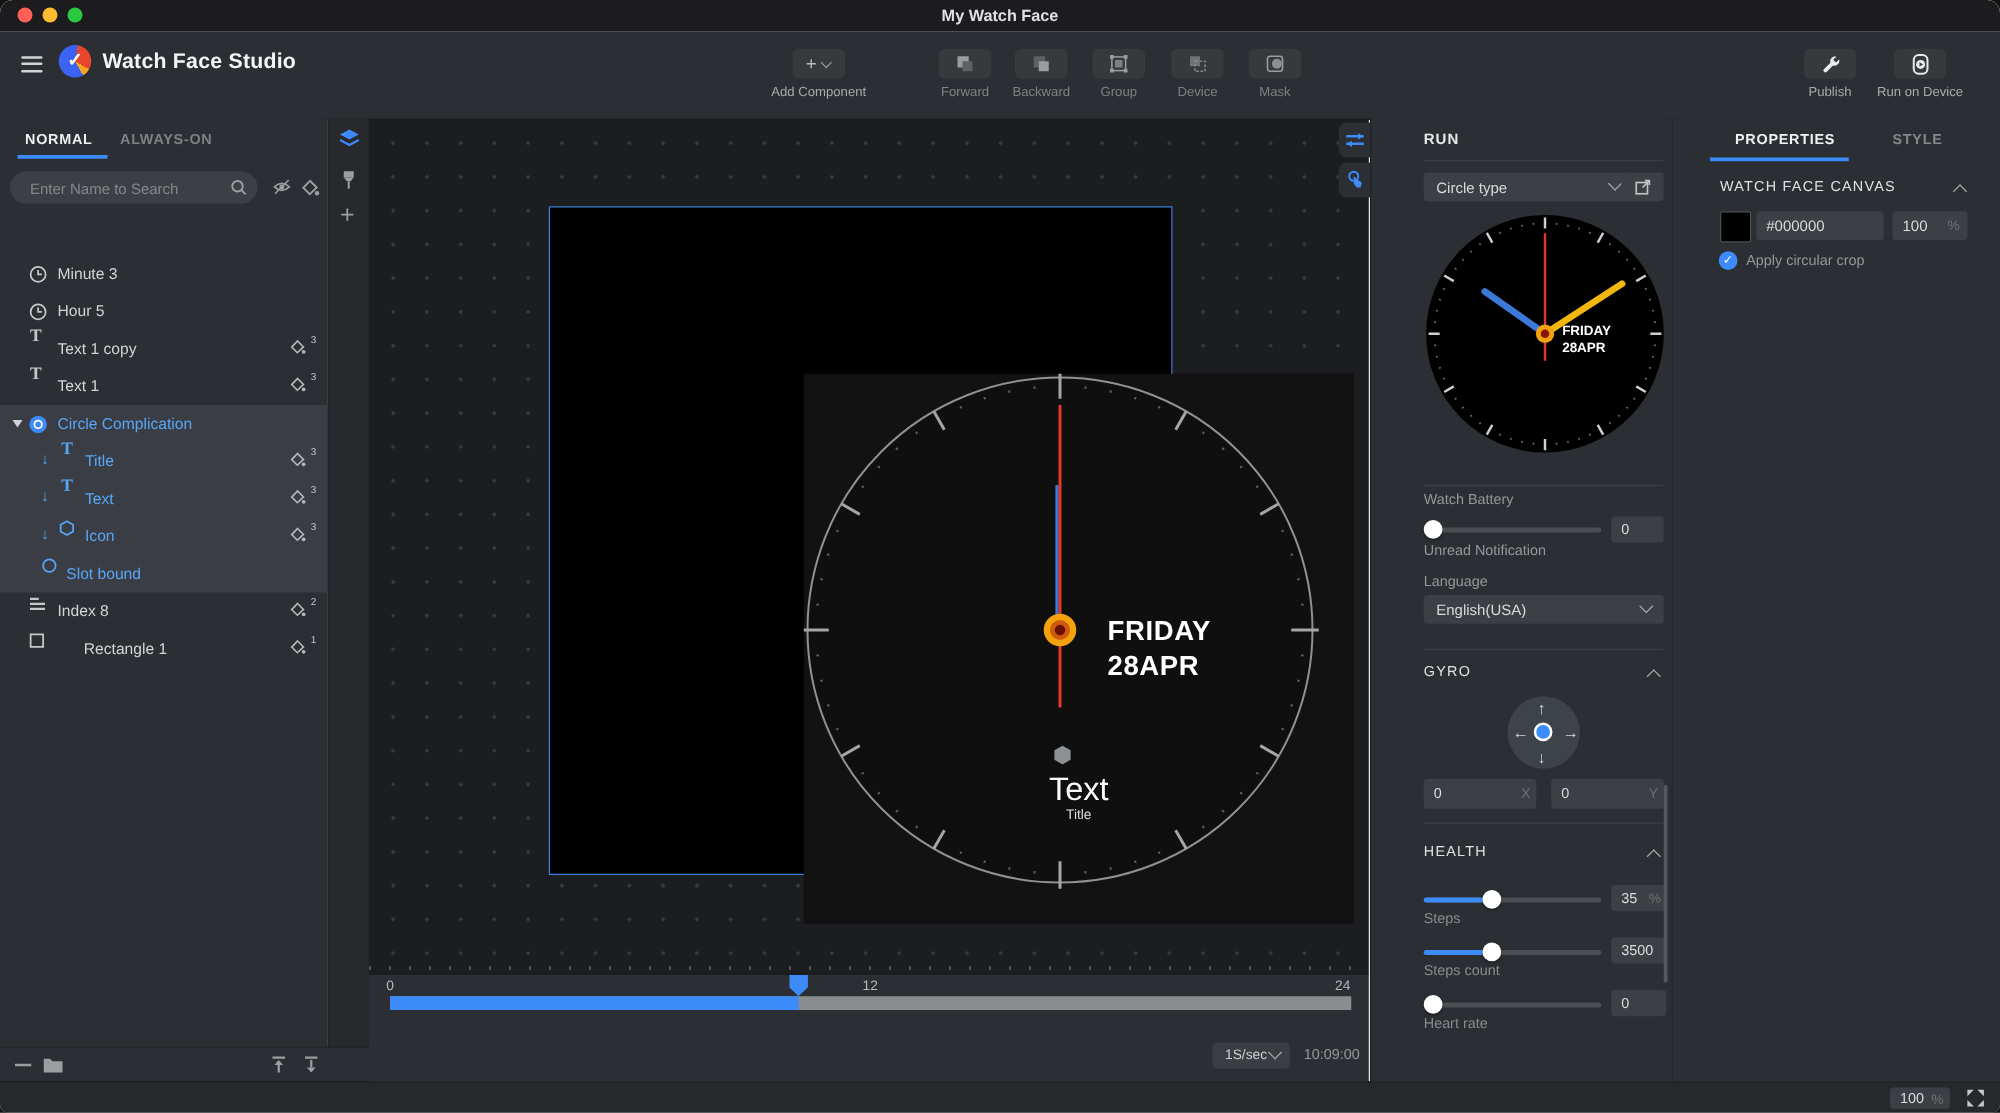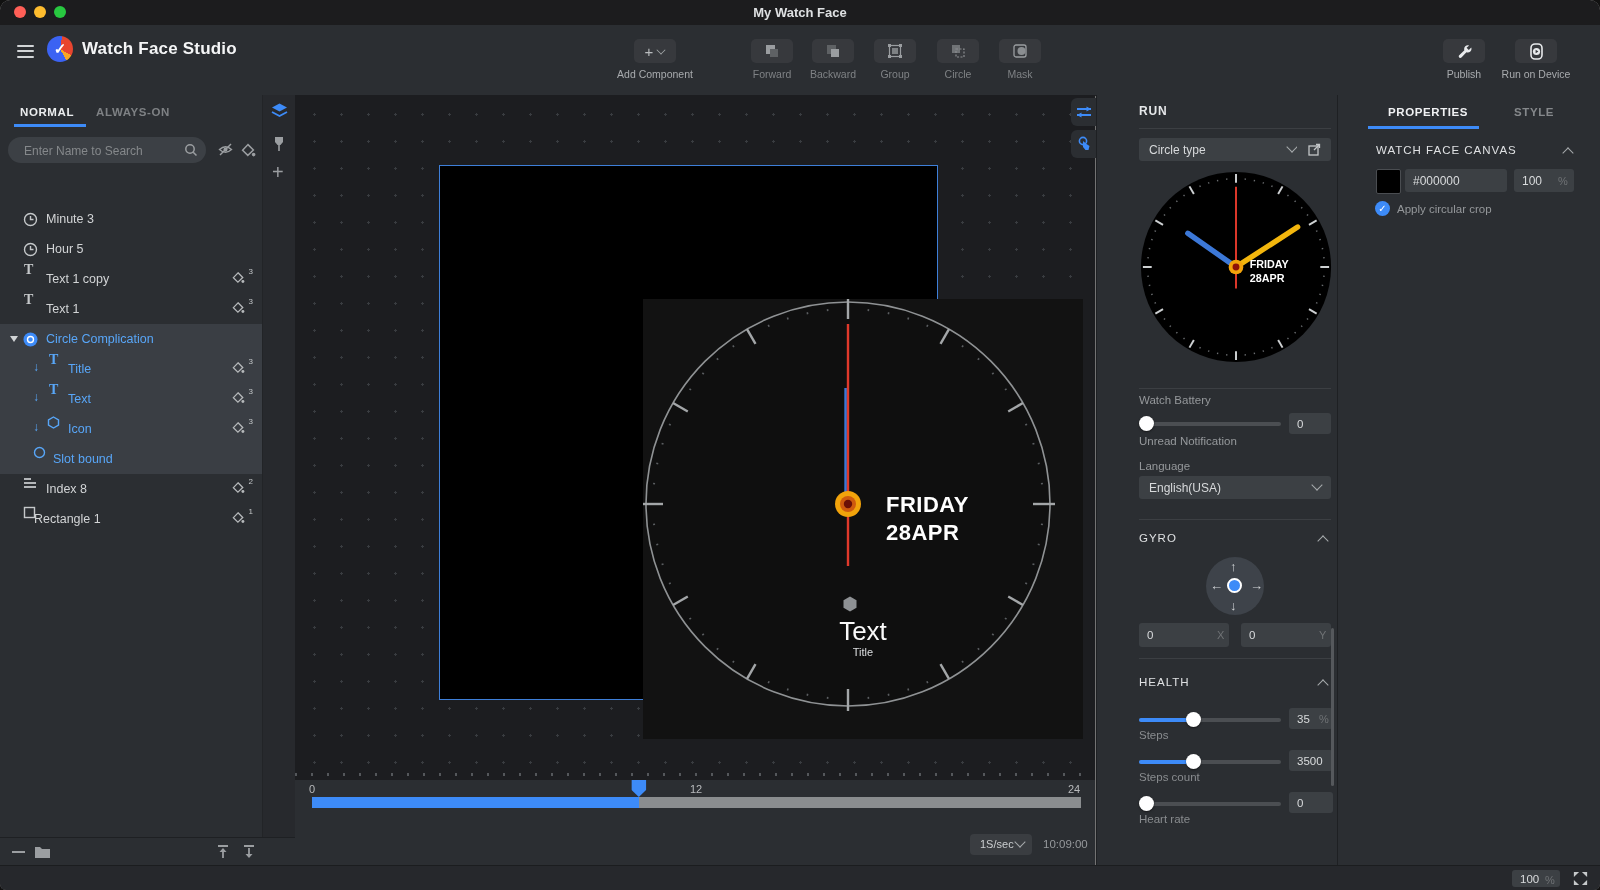--- a/index.html
+++ b/index.html
@@ -1,16 +1,16 @@
 <!DOCTYPE html>
 <html><head>
 <meta charset="utf-8">
 <style>
   html,body{margin:0;padding:0;background:#111;}
-  #app{position:relative;width:1600px;height:890px;background:#737373;overflow:hidden;
+  #app{position:relative;width:1600px;height:890px;background:#e5e5e5;overflow:hidden;
        font-family:"Liberation Sans",sans-serif;border-radius:10px 10px 6px 6px;
        -webkit-font-smoothing:antialiased;}
   .abs{position:absolute;}
   
   .titlebar{left:0;top:0;width:1600px;height:25px;background:#1c1c1e;border-radius:10px 10px 0 0;}
   .tl{width:12px;height:12px;border-radius:50%;top:6px;}
   .wintitle{left:0;right:0;top:5px;text-align:center;color:#dee0e2;font-size:13px;font-weight:bold;}
   
   .toolbar{left:0;top:25px;width:1600px;height:70px;background:#2b2e32;border-bottom:1px solid #202225;}
   .hamb span{display:block;width:17px;height:2px;background:#d2d5d7;margin:3.5px 0;border-radius:1px;}
@@ -144,21 +144,21 @@
       </svg>
     </div>
     <div class="abs tlabel" style="left:895px;top:43px">Group</div>
 
     <div class="abs tbtn" style="left:937px;top:14px">
       <svg width="16" height="16" viewBox="0 0 16 16">
         <rect x="2" y="2" width="8" height="8" fill="#707376"></rect>
         <rect x="6" y="6" width="8" height="8" fill="none" stroke="#8b8e91" stroke-width="1.2" stroke-dasharray="2 1.5"></rect>
       </svg>
     </div>
-    <div class="abs tlabel" style="left:958px;top:43px">Circle</div>
+    <div class="abs tlabel" style="left:958px;top:43px">Device</div>
 
     <div class="abs tbtn" style="left:999px;top:14px">
       <svg width="16" height="16" viewBox="0 0 16 16">
         <rect x="2" y="2" width="12" height="12" rx="2" fill="none" stroke="#9a9da0" stroke-width="1.3"></rect>
         <circle cx="9.5" cy="8" r="4" fill="#8b8e91"></circle>
       </svg>
     </div>
     <div class="abs tlabel" style="left:1020px;top:43px">Mask</div>
 
     <div class="abs tbtn" style="left:1443px;top:14px">
@@ -313,21 +313,21 @@
             <circle cx="12.6" cy="11.6" r="1.7" fill="#b6b9bb"></circle>
           </svg>
         <sup>2</sup>
       </span>
     </div>
 
     <div class="abs lrow" style="top:409px">
       <svg class="abs" style="left:23px;top:2px" width="13" height="13" viewBox="0 0 13 13">
         <rect x="1.5" y="1.5" width="10" height="10" fill="none" stroke="#c5c8ca" stroke-width="1.4"></rect>
       </svg>
-      <span class="lname" style="margin-left:34px">Rectangle 1</span>
+      <span class="lname" style="margin-left:67px">Rectangle 1</span>
       <span class="bucket">
         <svg width="13" height="13" viewBox="0 0 15 14">
             <path d="M7 1.6 L12.4 7 L6.8 12.4 L1.6 7.2 Z" fill="none" stroke="#b6b9bb" stroke-width="1.5"></path>
             <circle cx="12.6" cy="11.6" r="1.7" fill="#b6b9bb"></circle>
           </svg>
         <sup>1</sup>
       </span>
     </div>
   </div>
 

